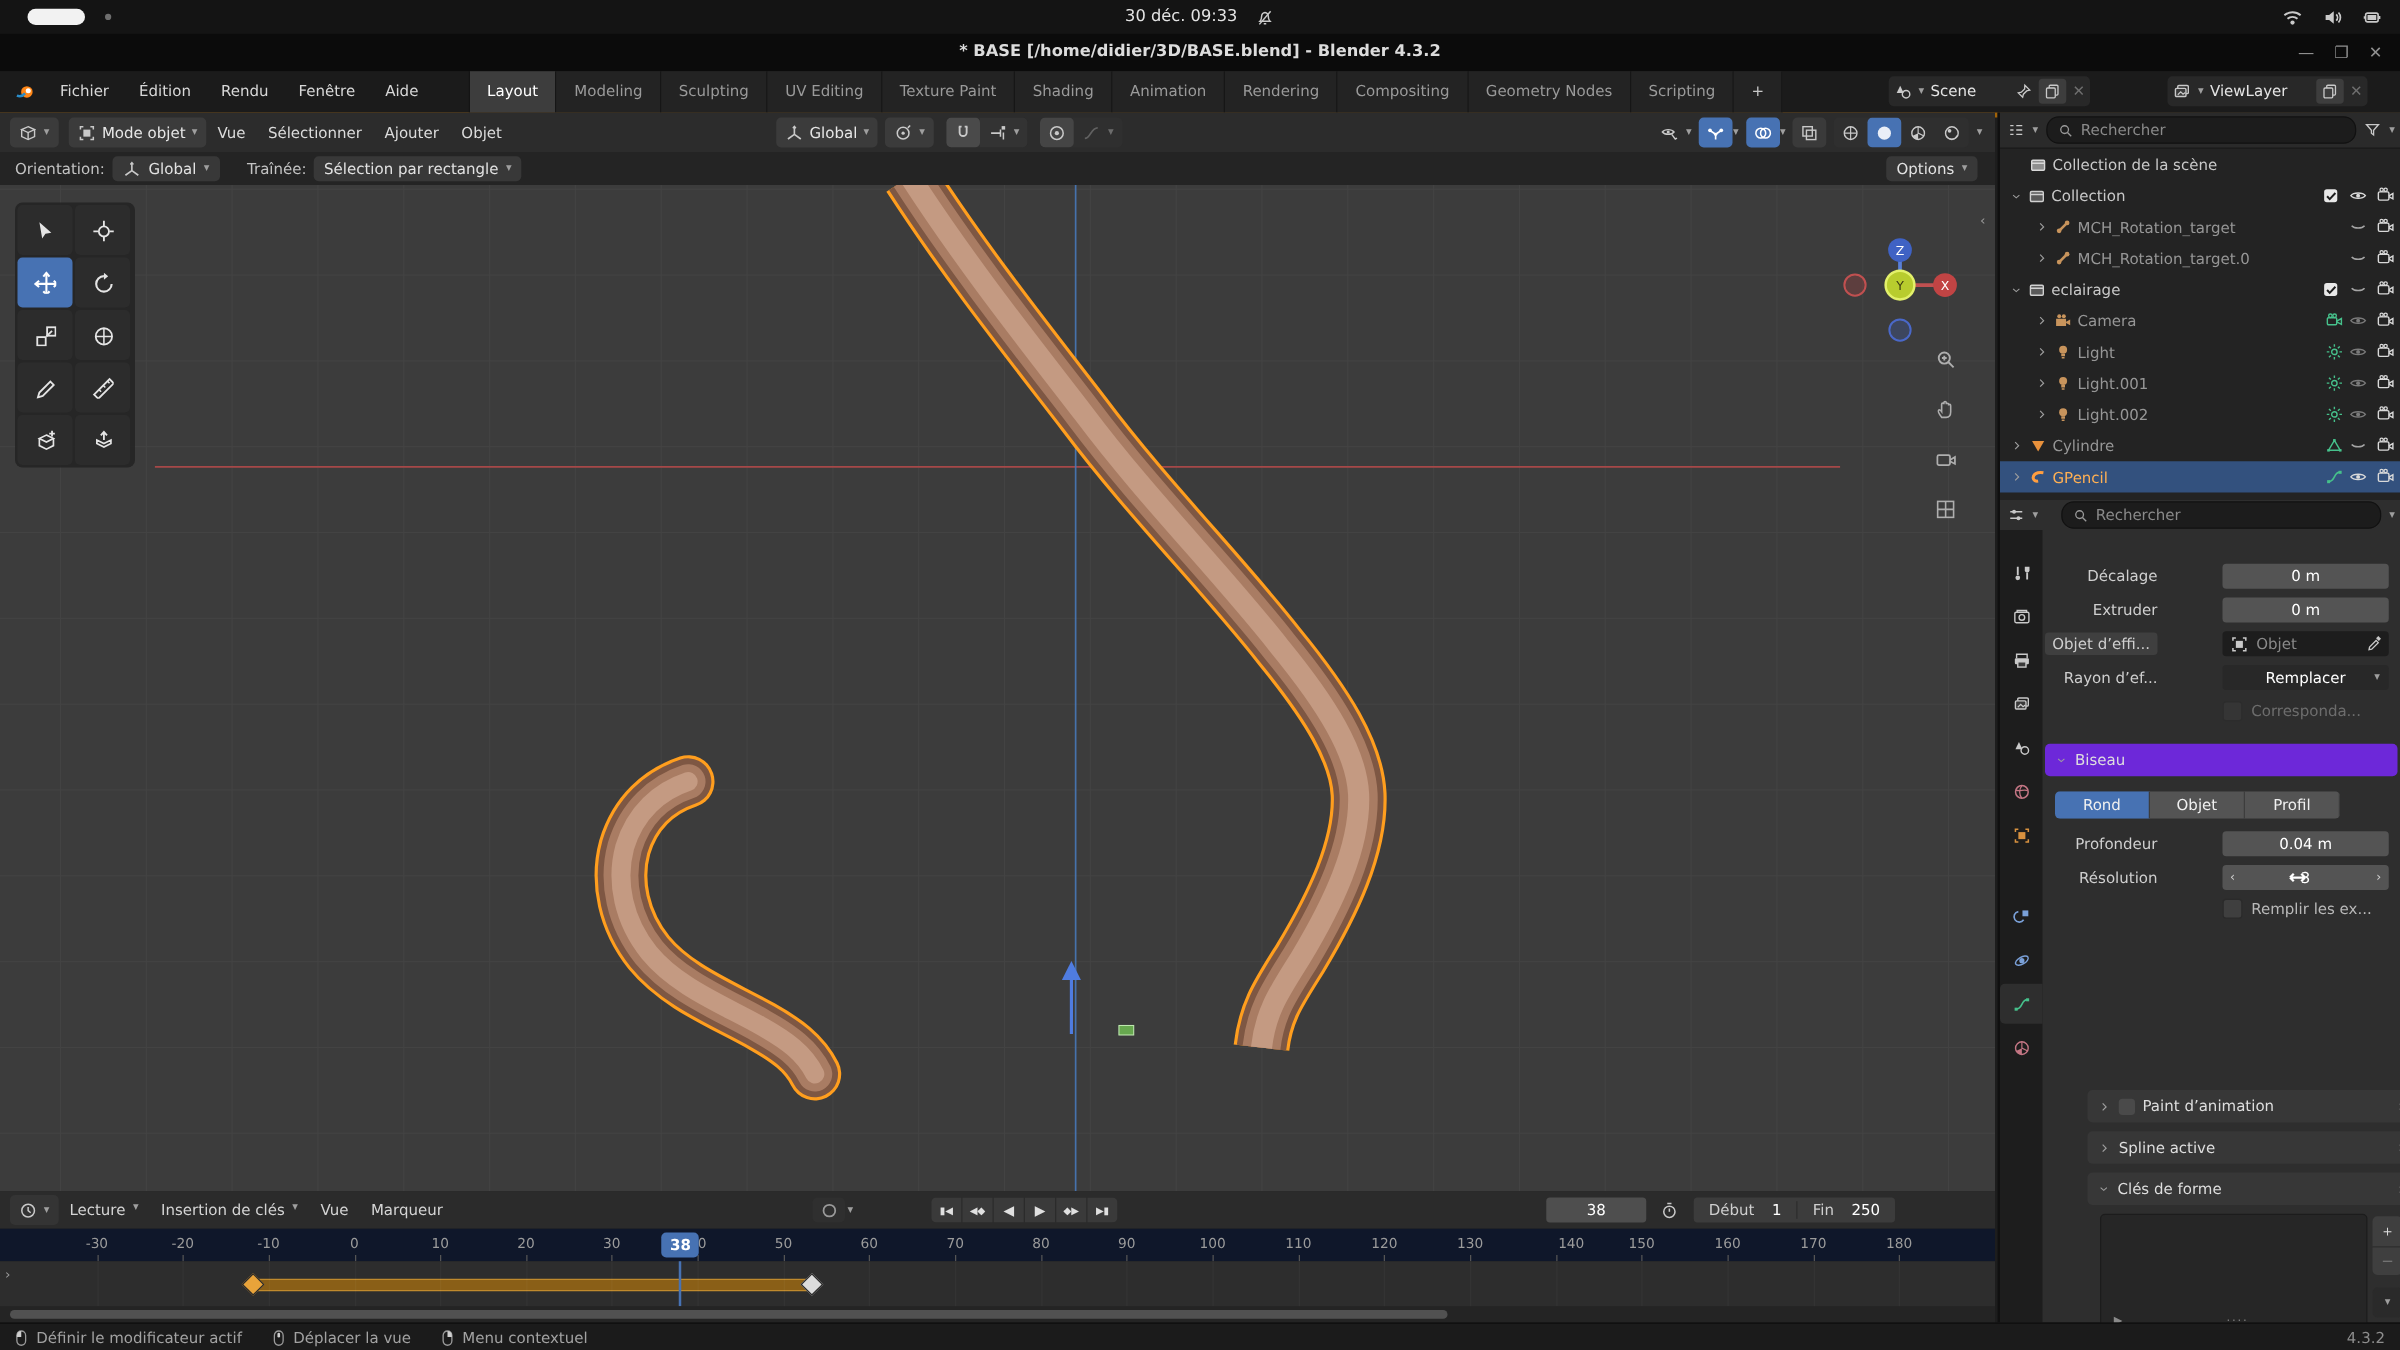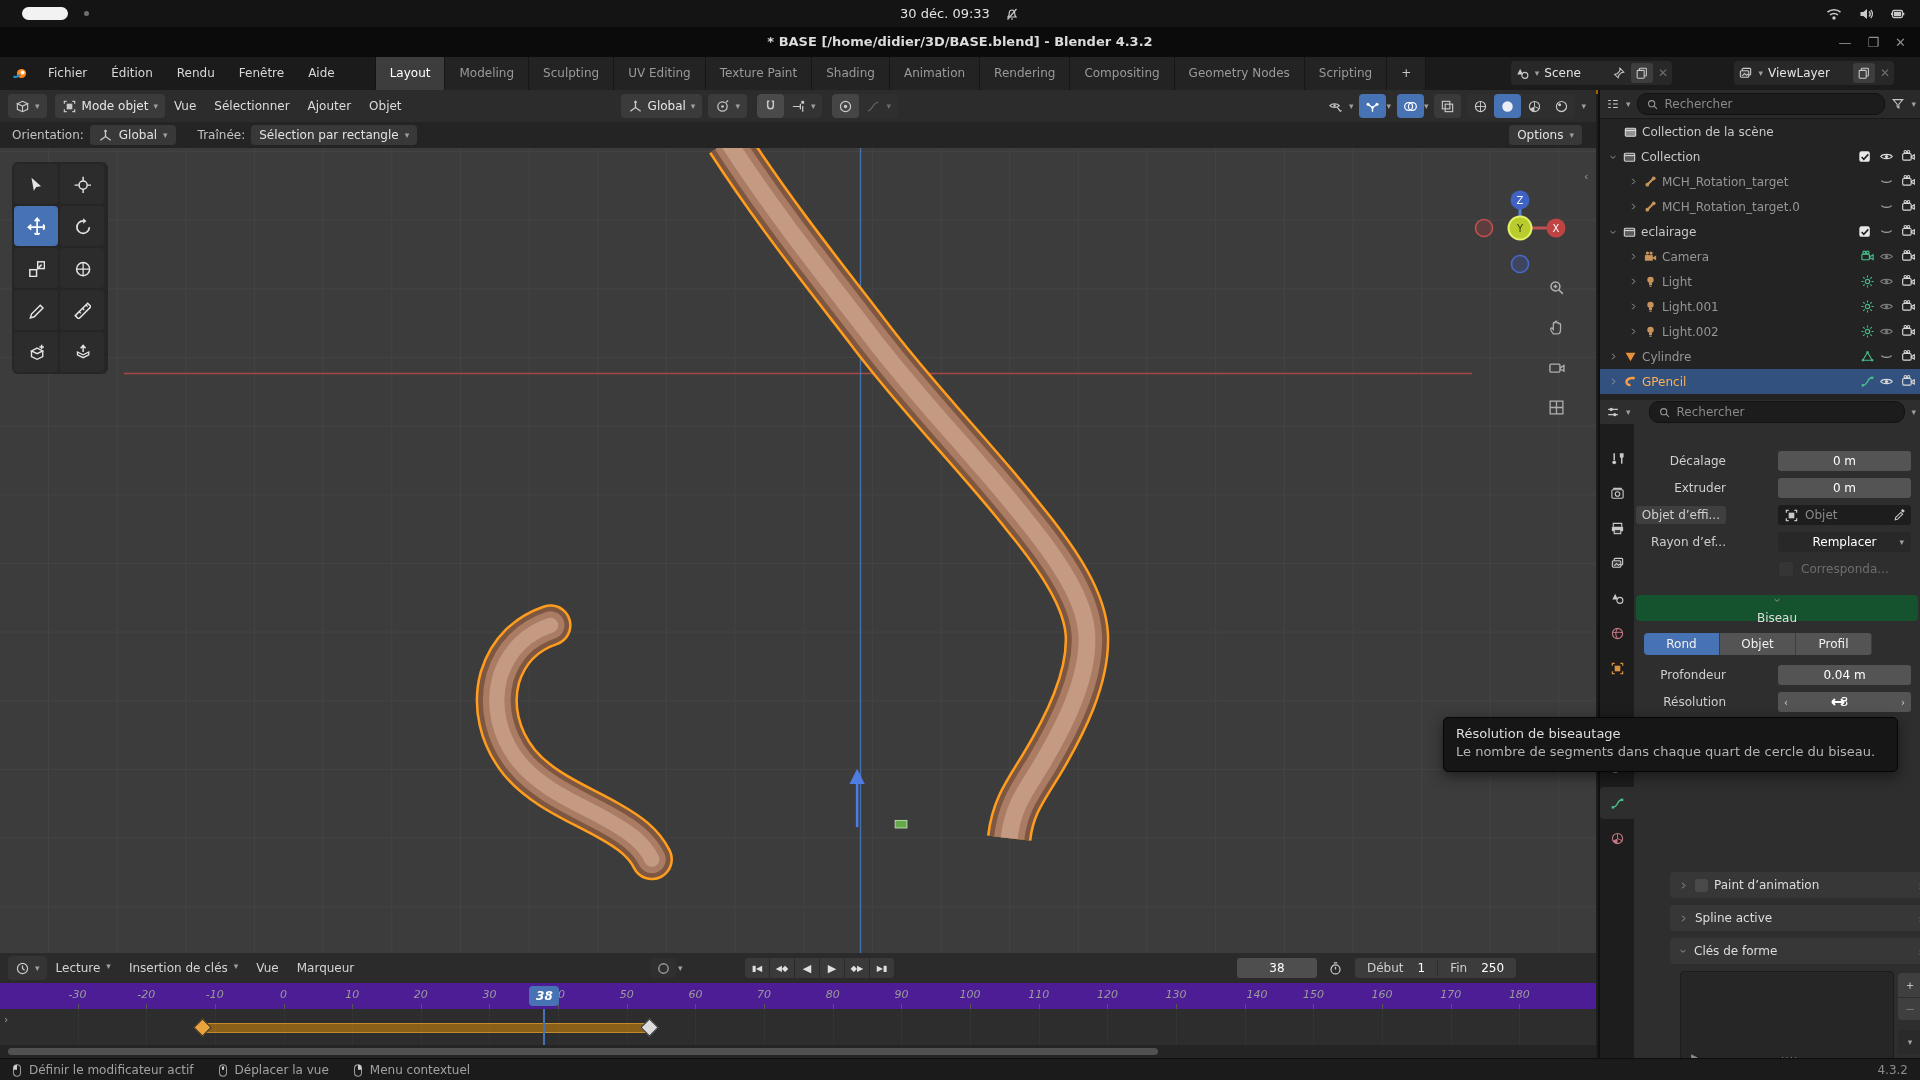--- a/index.html
+++ b/index.html
@@ -79,21 +79,21 @@
     display:flex;align-items:center;gap:6px;padding:0 8px;box-sizing:border-box;color:#dedede;}
   .drag-dots{margin-left:auto;color:#8a8a8a;font-size:10px;letter-spacing:1px;}
   .seg3{position:absolute;display:flex;border-radius:4px;overflow:hidden;}
   .seg3 div{flex:1;height:22px;line-height:22px;text-align:center;background:#545454;color:#f0f0f0;border-right:1px solid #3d3d3d;}
   .seg3 div.active{background:#4772b3;}
 
   
   #timeline{left:0;top:953px;width:1596px;height:105px;background:#2b2b2b;}
   #tl-header{left:0;top:0;width:1596px;height:30px;background:#2b2b2b;border-bottom:1px solid #1c1c1c;}
   .tl-menu{padding:0 9px;color:#d4d4d4;display:flex;gap:6px;}
-  #tl-ruler{left:0;top:30px;width:1596px;height:26px;background:#4c1d95;border-bottom:1px solid #202020;font-style:italic;}
+  #tl-ruler{left:0;top:30px;width:1596px;height:26px;background:#0f172a;border-bottom:1px solid #202020;}
   .tick-lbl{position:absolute;top:5px;transform:translateX(-50%);color:#9b9b9b;font-size:11px;}
   .tick-mark{position:absolute;bottom:0;width:1px;height:5px;background:#555;}
   #tl-track{left:0;top:56px;width:1596px;height:36px;background:#2d2d2d;}
   #tl-scroll{left:0;top:92px;width:1596px;height:13px;background:#242424;}
   .pb-btn{width:24px;height:20px;display:flex;align-items:center;justify-content:center;color:#e0e0e0;background:#3a3a3a;}
   .num-field{height:20px;background:#4e4e4e;border-radius:3px;color:#fff;display:flex;align-items:center;justify-content:center;}
 
   
   #statusbar{left:0;top:1058px;width:1920px;height:22px;background:#1b1b1b;border-top:1px solid #0e0e0e;}
   .hint{display:flex;align-items:center;gap:5px;color:#a2a2a2;}
@@ -1258,21 +1258,21 @@
             <span class="prop-label">Rayon d’ef...</span>
             <div class="prop-field" style="background:#282828;">
               <span>Remplacer</span>
               <span class="chev" style="position:absolute;right:7px;">▾</span>
             </div>
           </div>
           <div class="prop-row" style="top:134px;left:144px;opacity:.45;">
             <span style="display:inline-flex;width:14px;height:14px;background:#3f3f3f;border-radius:3px;border:1px solid #2a2a2a;"></span>
             <span style="margin-left:7px;color:#b9b9b9;">Corresponda...</span>
           </div>
-          <div class="panel-sec" style="top:171px;left:2px;width:282px;background:#14532d;flex-direction:column;">
+          <div class="panel-sec" style="top:171px;left:2px;width:282px;background:#6d28d9;">
             <span>
               <svg width="10" height="10" viewBox="0 0 16 16" fill="none" xmlns="http://www.w3.org/2000/svg">
                 <path d="M4 6.5l4 3.5 4-3.5" stroke="#9f9f9f" stroke-width="1.4"></path>
               </svg>
             </span>
             <span>Biseau</span>
           </div>
           <div class="seg3" style="top:209px;left:10px;width:228px;">
             <div class="active">Rond</div>
             <div class="">Objet</div>
@@ -1368,18 +1368,14 @@
               <rect x="4" y="1.5" width="8" height="13" rx="4" stroke="#9a9a9a" stroke-width="1.2"></rect>
               <path d="M8 1.5h0a4 4 0 0 1 4 4V7H8z" fill="#cfcfcf"></path>
             </svg>
           </span>
           <span>Menu contextuel</span>
         </div>
       </div>
     <div class="abs" style="right:12px;top:0;line-height:22px;color:#8d8d8d;">4.3.2</div>
   </div>
 
-  <div id="tooltip" class="abs">
-    <div class="tt-title">Résolution de biseautage</div>
-    <div class="tt-body">Le nombre de segments dans chaque quart de cercle du biseau.</div>
-  </div>
 
 </div>
 
 </body></html>

